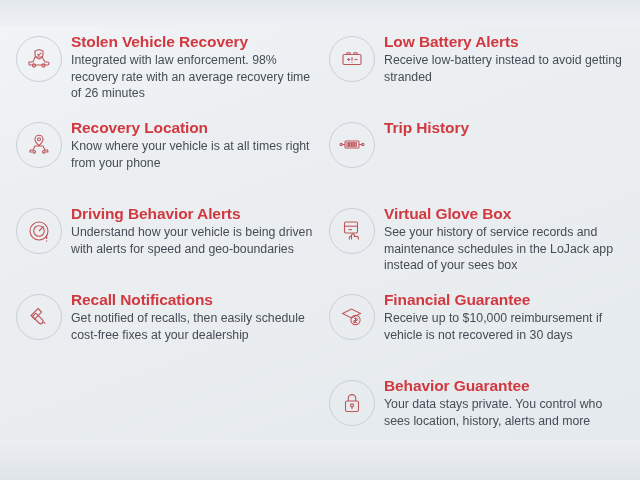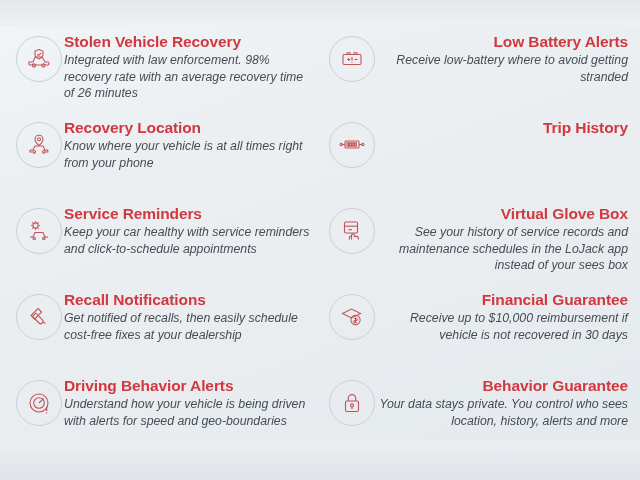--- a/index.html
+++ b/index.html
@@ -43,26 +43,26 @@
     width: 612px;
     display: flex;
     gap: 14px;
   }
   .col {
     width: 299px;
     display: flex;
     flex-direction: column;
   }
   .col-left .feature { height: 84px; }
-  .col-right .feature { height: 84px; text-align: right; }
+  .col-right .feature { height: 84px; }
 
   .feature {
     display: flex;
     align-items: flex-start;
-    gap: 2px;
+    gap: 9px;
     margin-bottom: 2px;
   }
   .icon-wrap {
     flex: 0 0 auto;
     width: 44px;
     height: 44px;
     border-radius: 50%;
     border: 1px solid #c9cfd6;
     display: flex;
     align-items: center;
@@ -82,21 +82,20 @@
     font-weight: bold;
     line-height: 1.12;
     margin: 0 0 2px 0;
     letter-spacing: -0.1px;
   }
   .f-desc {
     color: #464c56;
     font-size: 12.3px;
     line-height: 1.33;
     margin: 0;
-    font-style: italic;
   }
 </style>
 </head>
 <body>
 
 <div class="card">
   <div class="grid">
 
     <div class="col col-left">
 
@@ -126,82 +125,67 @@
             <path d="M13 3.2c-2.2 0-4 1.8-4 4 0 3 4 6.3 4 6.3s4-3.3 4-6.3c0-2.2-1.8-4-4-4z"></path>
             <circle cx="13" cy="7.2" r="1.5"></circle>
           </svg>
         </span>
         <div class="texts">
           <p class="f-title">Recovery Location</p>
           <p class="f-desc">Know where your vehicle is at all times right from your phone</p>
         </div>
       </div>
 
-      <div class="feature">
-        <span class="icon-wrap">
-          <svg width="26" height="26" viewBox="0 0 26 26" fill="none" stroke="#c0555a" stroke-width="1.1">
-            <path d="M4 19h3l2-4.5h8l2 4.5h3"></path>
-            <circle cx="8.2" cy="20.6" r="1.2"></circle>
-            <circle cx="17.8" cy="20.6" r="1.2"></circle>
-            <circle cx="9.5" cy="7.5" r="2.6"></circle>
-            <path d="M9.5 3.1v1.2M9.5 10.7v1.2M5.1 7.5h1.2M12.7 7.5h1.2M6.4 4.4l.9.9M11.7 9.7l.9.9M12.6 4.4l-.9.9M7.3 9.7l-.9.9"></path>
-          </svg>
-        </span>
-        <div class="texts">
-          <p class="f-title">Service Reminders</p>
-          <p class="f-desc">Keep your car healthy with service reminders and click-to-schedule appointments</p>
-        </div>
-      </div>
-
-      <div class="feature">
-        <span class="icon-wrap">
-          <svg width="26" height="26" viewBox="0 0 26 26" fill="none" stroke="#c0555a" stroke-width="1.1">
-            <path d="M9 3.5l3.6 3.6-7 7-3.6-3.6z" transform="translate(3,1)"></path>
-            <path d="M6.5 12.5l6.5 6.5a2.3 2.3 0 0 0 3.3-3.3l-6.5-6.5z"></path>
-            <path d="M17.5 17.8l1.8 1.8"></path>
-          </svg>
-        </span>
-        <div class="texts">
-          <p class="f-title">Recall Notifications</p>
-          <p class="f-desc">Get notified of recalls, then easily schedule cost-free fixes at your dealership</p>
-        </div>
-      </div>
 
       <div class="feature">
         <span class="icon-wrap">
           <svg width="26" height="26" viewBox="0 0 26 26" fill="none" stroke="#c0555a" stroke-width="1.1">
             <circle cx="13" cy="13" r="9"></circle>
             <circle cx="13" cy="13" r="5.3"></circle>
             <path d="M13 13l4.6-4.6"></path>
             <path d="M20.6 17.5v3.4M20.6 22.6v.9" stroke-width="1.3"></path>
           </svg>
         </span>
         <div class="texts">
           <p class="f-title">Driving Behavior Alerts</p>
           <p class="f-desc">Understand how your vehicle is being driven with alerts for speed and geo-boundaries</p>
+        </div>
+      </div>
+
+      <div class="feature">
+        <span class="icon-wrap">
+          <svg width="26" height="26" viewBox="0 0 26 26" fill="none" stroke="#c0555a" stroke-width="1.1">
+            <path d="M9 3.5l3.6 3.6-7 7-3.6-3.6z" transform="translate(3,1)"></path>
+            <path d="M6.5 12.5l6.5 6.5a2.3 2.3 0 0 0 3.3-3.3l-6.5-6.5z"></path>
+            <path d="M17.5 17.8l1.8 1.8"></path>
+          </svg>
+        </span>
+        <div class="texts">
+          <p class="f-title">Recall Notifications</p>
+          <p class="f-desc">Get notified of recalls, then easily schedule cost-free fixes at your dealership</p>
         </div>
       </div>
 
     </div>
 
     <div class="col col-right">
 
       <div class="feature">
         <span class="icon-wrap">
           <svg width="26" height="26" viewBox="0 0 26 26" fill="none" stroke="#c0555a" stroke-width="1.1">
             <rect x="4" y="8.5" width="18" height="10" rx="1.2"></rect>
             <path d="M8 8.5V6.8h3v1.7M15 8.5V6.8h3v1.7"></path>
             <path d="M8.2 13.5h3M9.7 12v3"></path>
             <path d="M15.5 13.5h3"></path>
             <path d="M13 11.3v3.4M13 16.2v.9" stroke-width="1.2"></path>
           </svg>
         </span>
         <div class="texts">
           <p class="f-title">Low Battery Alerts</p>
-          <p class="f-desc">Receive low-battery where to avoid getting stranded</p>
+          <p class="f-desc">Receive low-battery instead to avoid getting stranded</p>
         </div>
       </div>
 
       <div class="feature">
         <span class="icon-wrap">
           <svg width="28" height="24" viewBox="0 0 28 24" fill="none" stroke="#c0555a" stroke-width="1.1">
             <rect x="7" y="8" width="14" height="7" rx="1"></rect>
             <path d="M9 9.7h1.6v3.6H9zM11.6 9.7h1.6v3.6h-1.6zM14.2 9.7h1.6v3.6h-1.6zM16.8 9.7h1.6v3.6h-1.6z"></path>
             <path d="M7 11.5H4.3M21 11.5h2.7"></path>
             <circle cx="3.2" cy="11.5" r="1.1"></circle>

